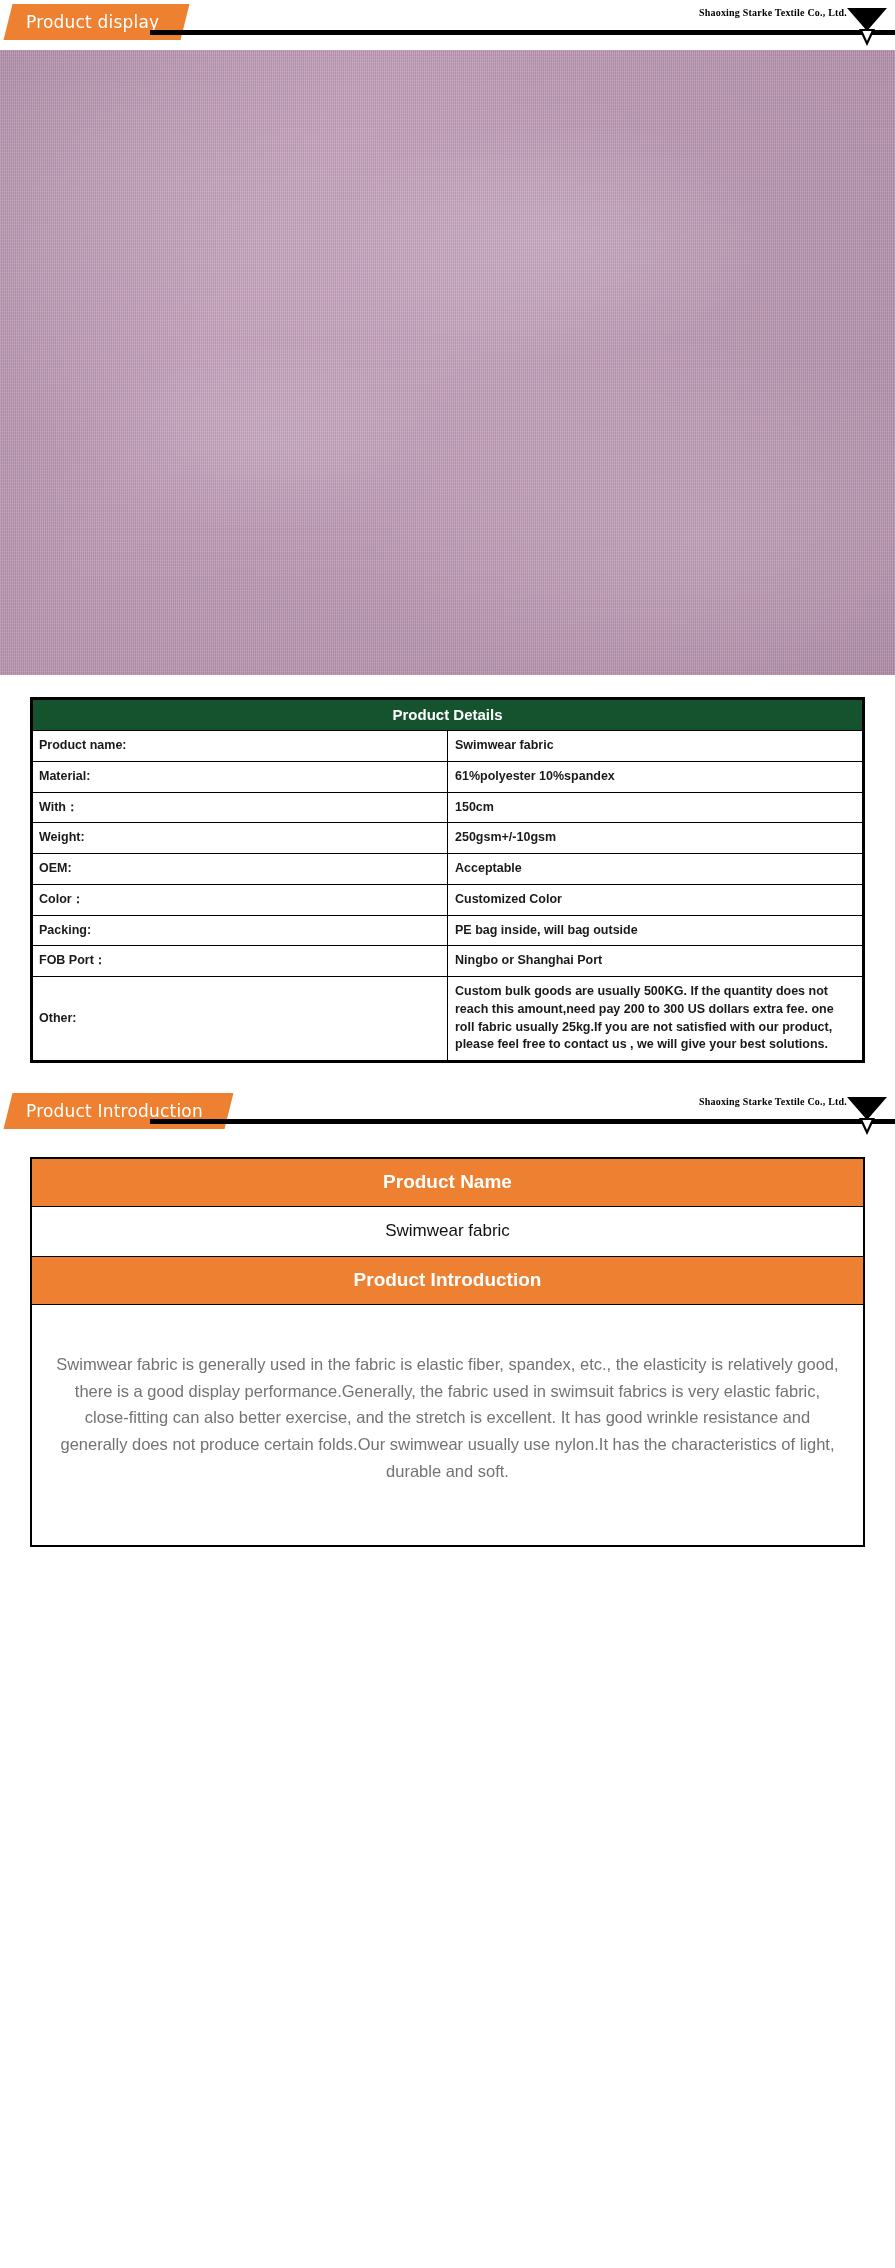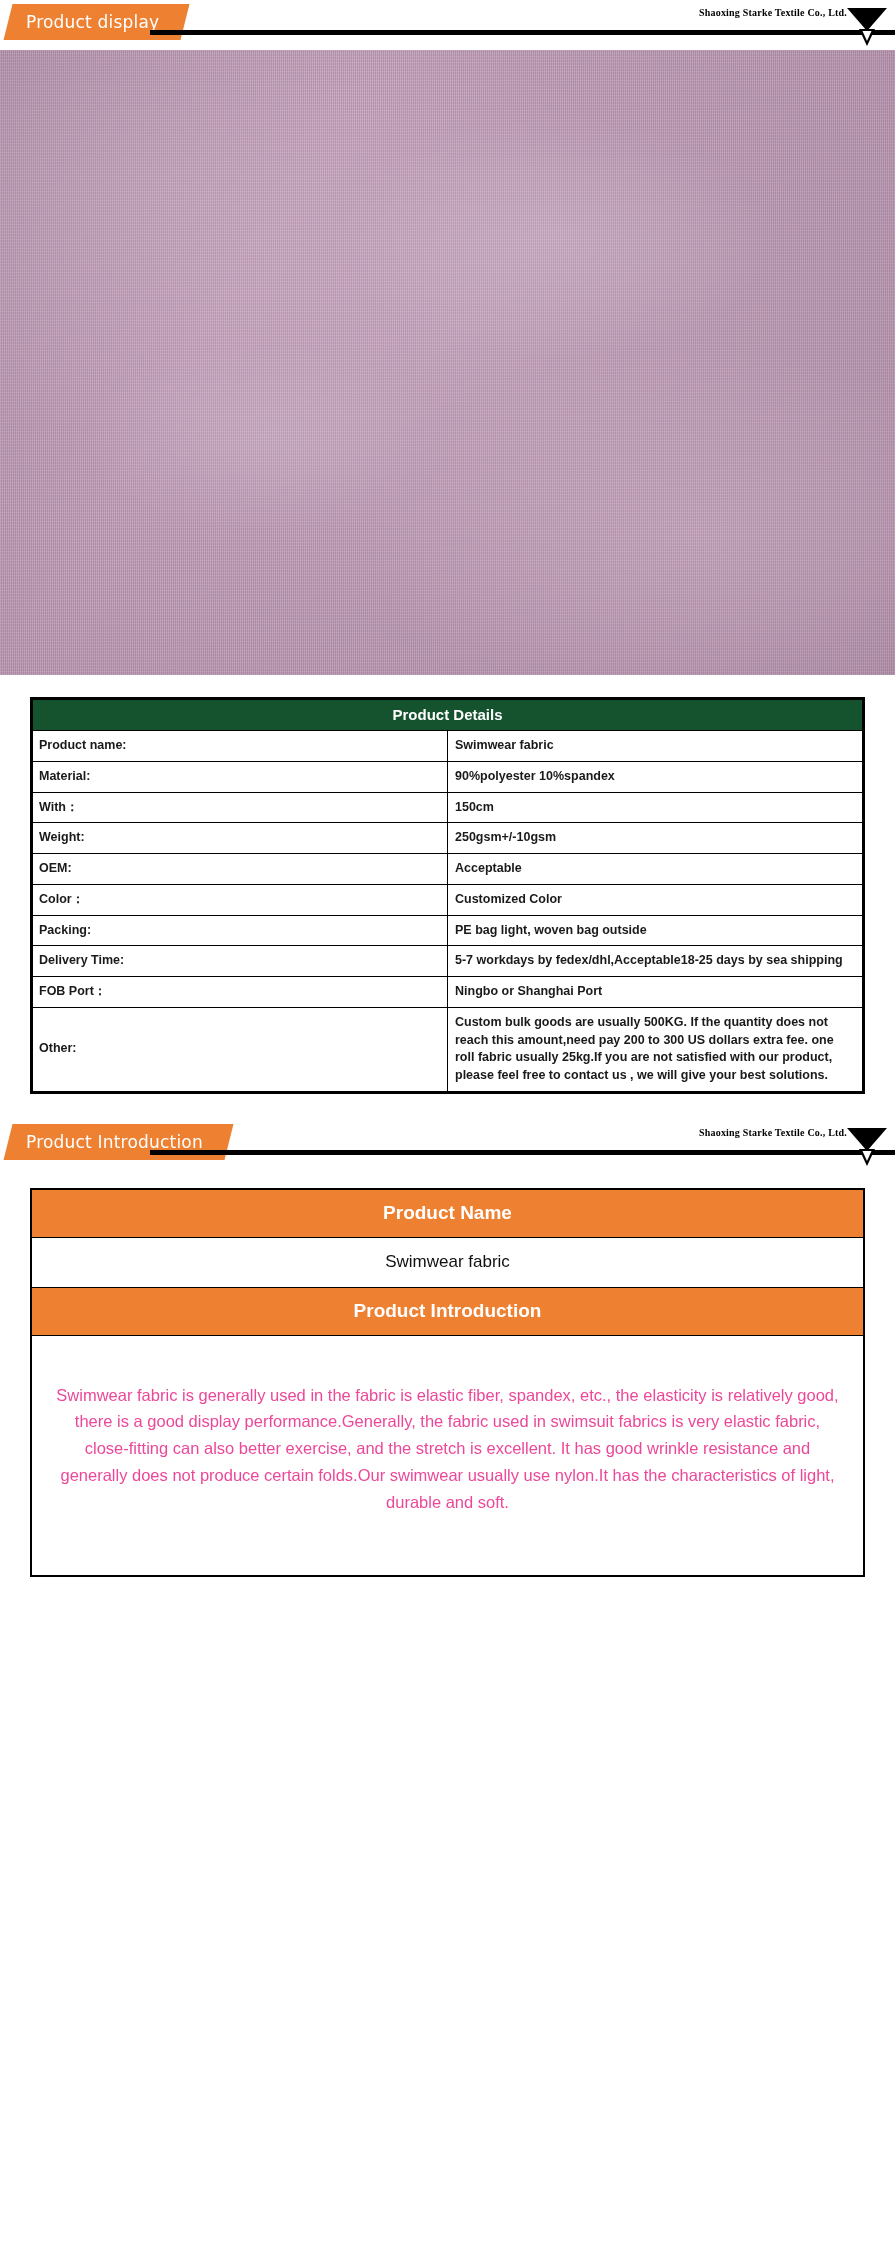--- a/index.html
+++ b/index.html
@@ -171,21 +171,21 @@
   }
   table.intro td.body-cell {
     border: 1px solid #000000;
     padding: 46px 22px 60px 22px;
     vertical-align: top;
   }
   .intro-paragraph {
     text-align: center;
     font-size: 16.5px;
     line-height: 1.62;
-    color: #ec4899;
+    color: #737373;
   }
 </style>
 </head>
 <body>
 
 <div class="page">
 
   <div class="banner">
     <div class="banner-tab">
       <span class="banner-tab-label">Product display</span>
@@ -209,45 +209,41 @@
             <th class="details-head" colspan="2">Product Details</th>
           </tr>
         </thead>
         <tbody>
           <tr>
             <td class="k">Product name:</td>
             <td>Swimwear fabric</td>
           </tr>
           <tr>
             <td class="k">Material:</td>
-            <td>90%polyester 10%spandex</td>
+            <td>61%polyester 10%spandex</td>
           </tr>
           <tr>
             <td class="k">With：</td>
             <td>150cm</td>
           </tr>
           <tr>
             <td class="k">Weight:</td>
             <td>250gsm+/-10gsm</td>
           </tr>
           <tr>
             <td class="k">OEM:</td>
             <td>Acceptable</td>
           </tr>
           <tr>
             <td class="k">Color：</td>
             <td>Customized Color</td>
           </tr>
           <tr>
             <td class="k">Packing:</td>
-            <td>PE bag light, woven bag outside</td>
-          </tr>
-          <tr>
-            <td class="k">Delivery Time:</td>
-            <td>5-7 workdays by fedex/dhl,Acceptable18-25 days by sea shipping</td>
+            <td>PE bag inside, will bag outside</td>
           </tr>
           <tr>
             <td class="k">FOB Port：</td>
             <td>Ningbo or Shanghai Port</td>
           </tr>
           <tr>
             <td class="k">Other:</td>
             <td>Custom bulk goods are usually 500KG. If the quantity does not reach this amount,need pay 200 to 300 US dollars extra fee. one roll fabric usually 25kg.If you are not satisfied with our product, please feel free to contact us , we will give your best solutions.</td>
           </tr>
         </tbody>

